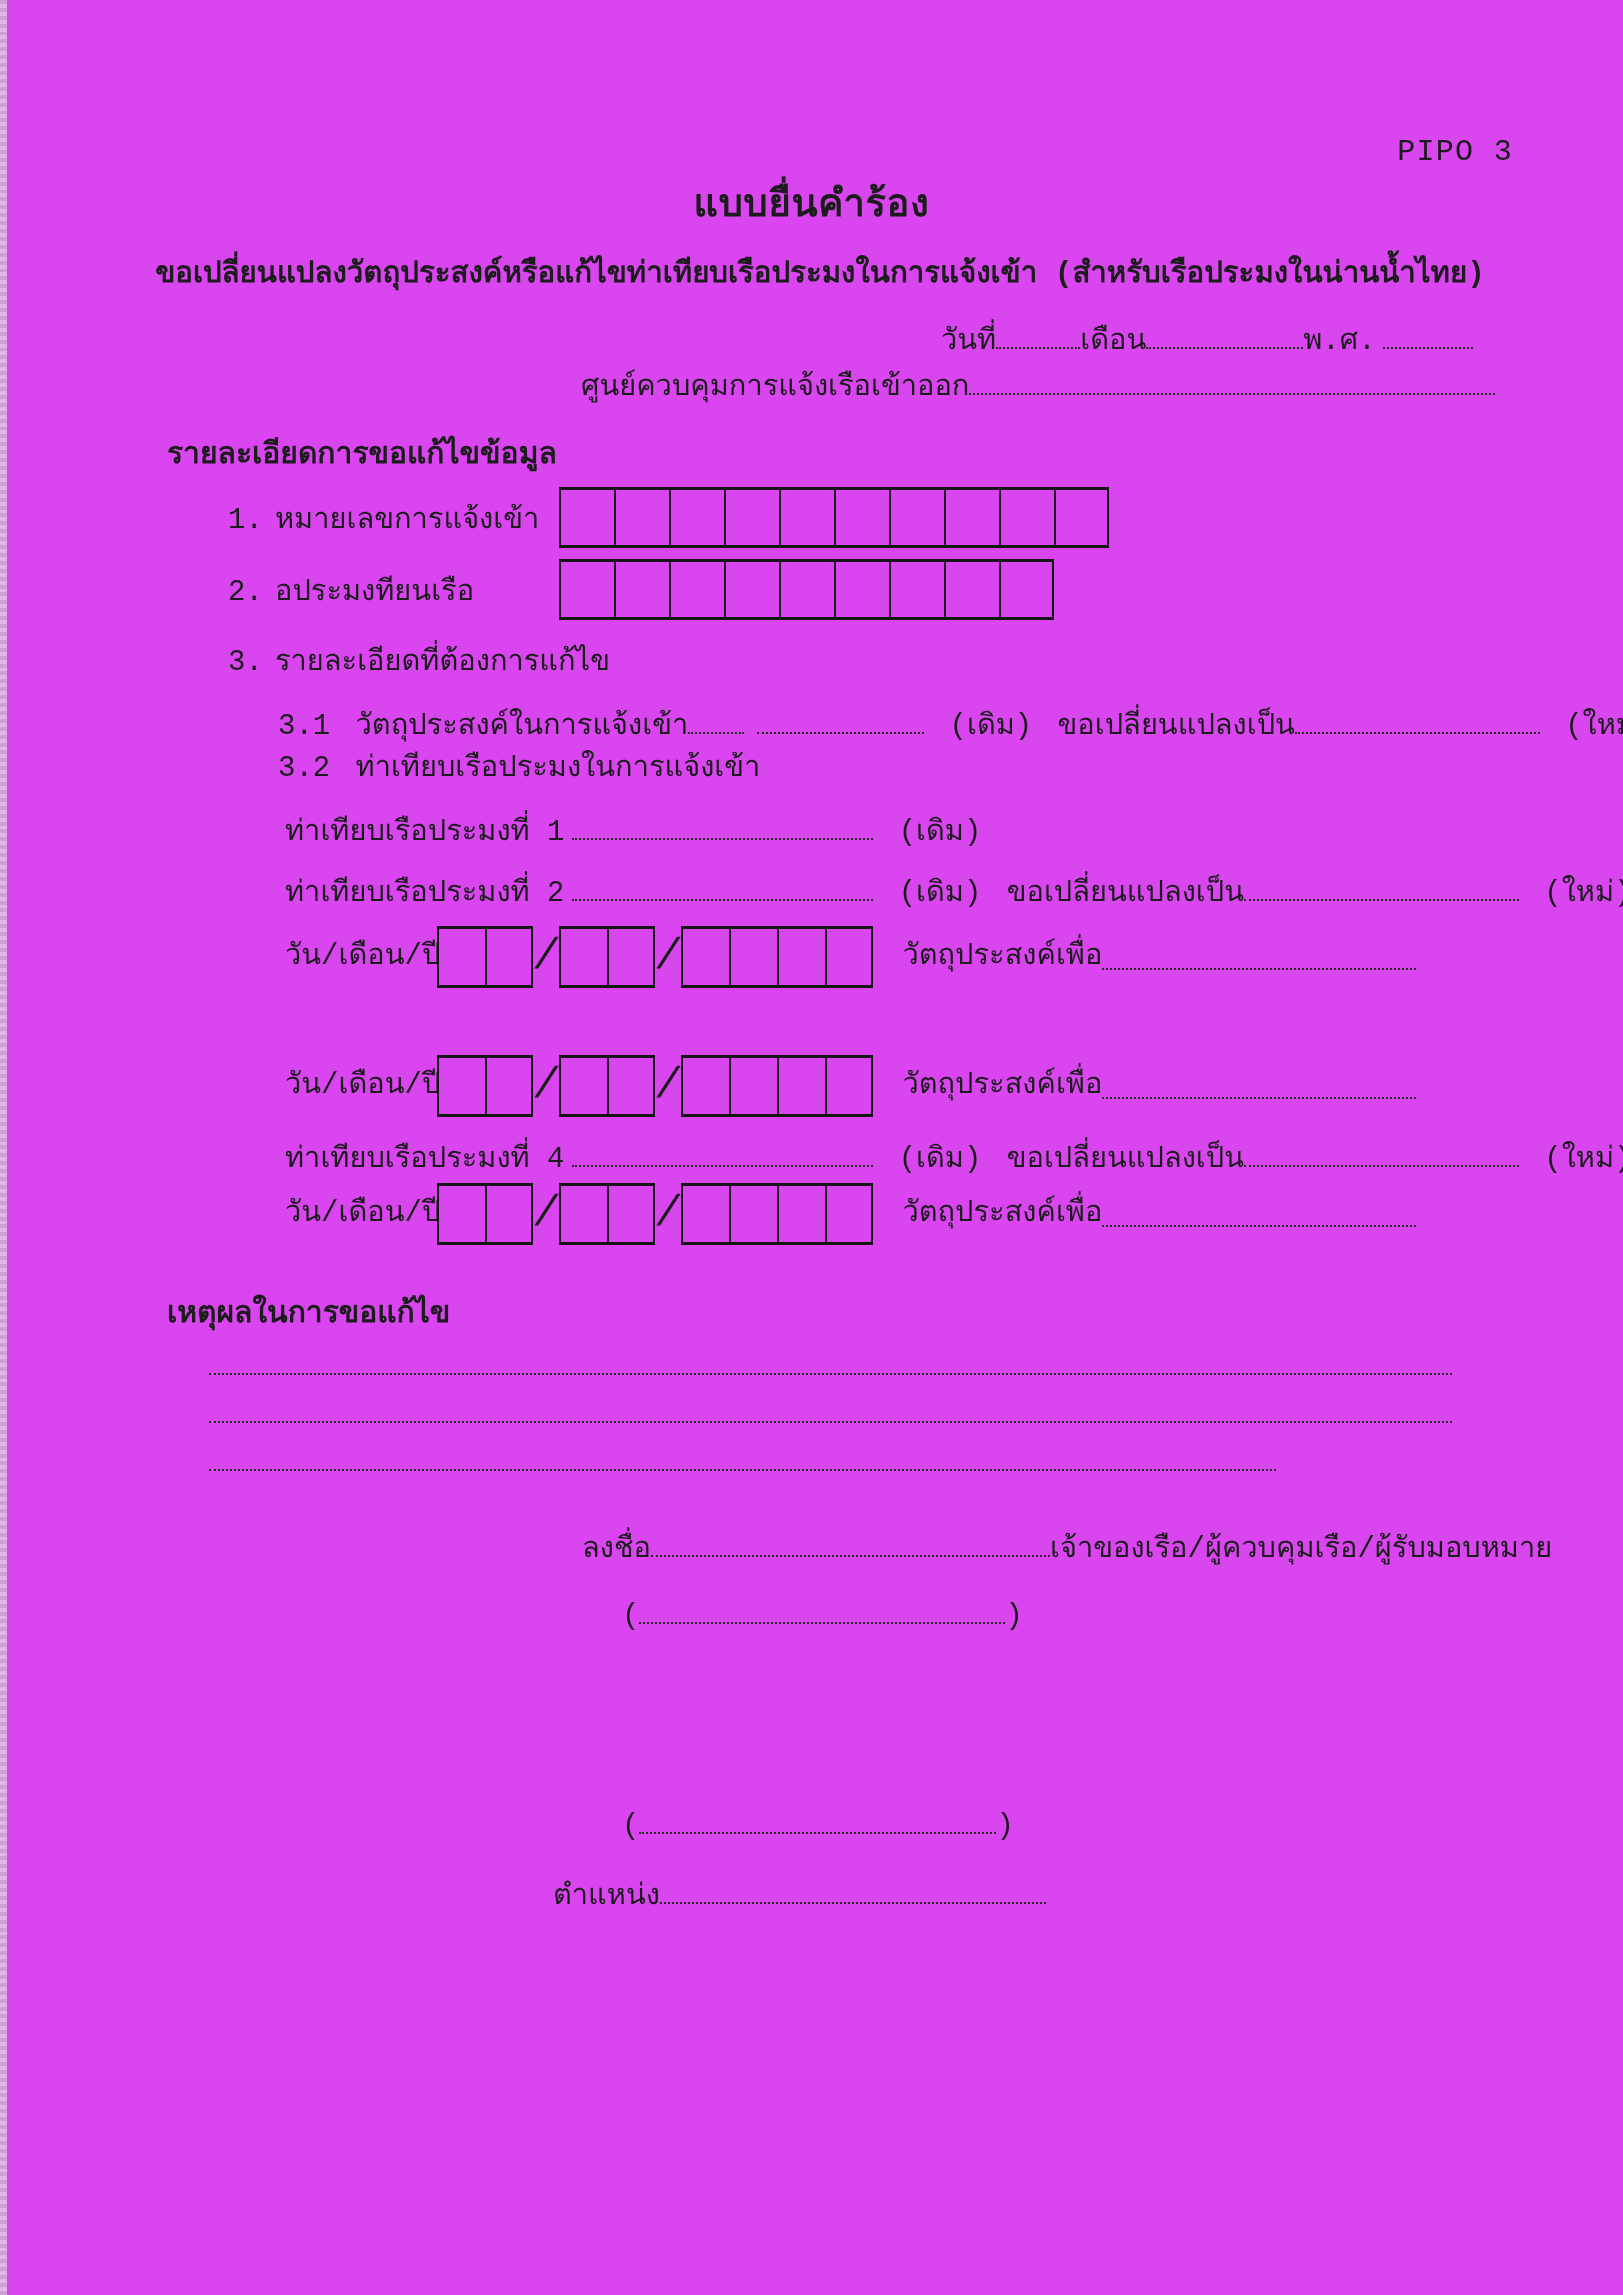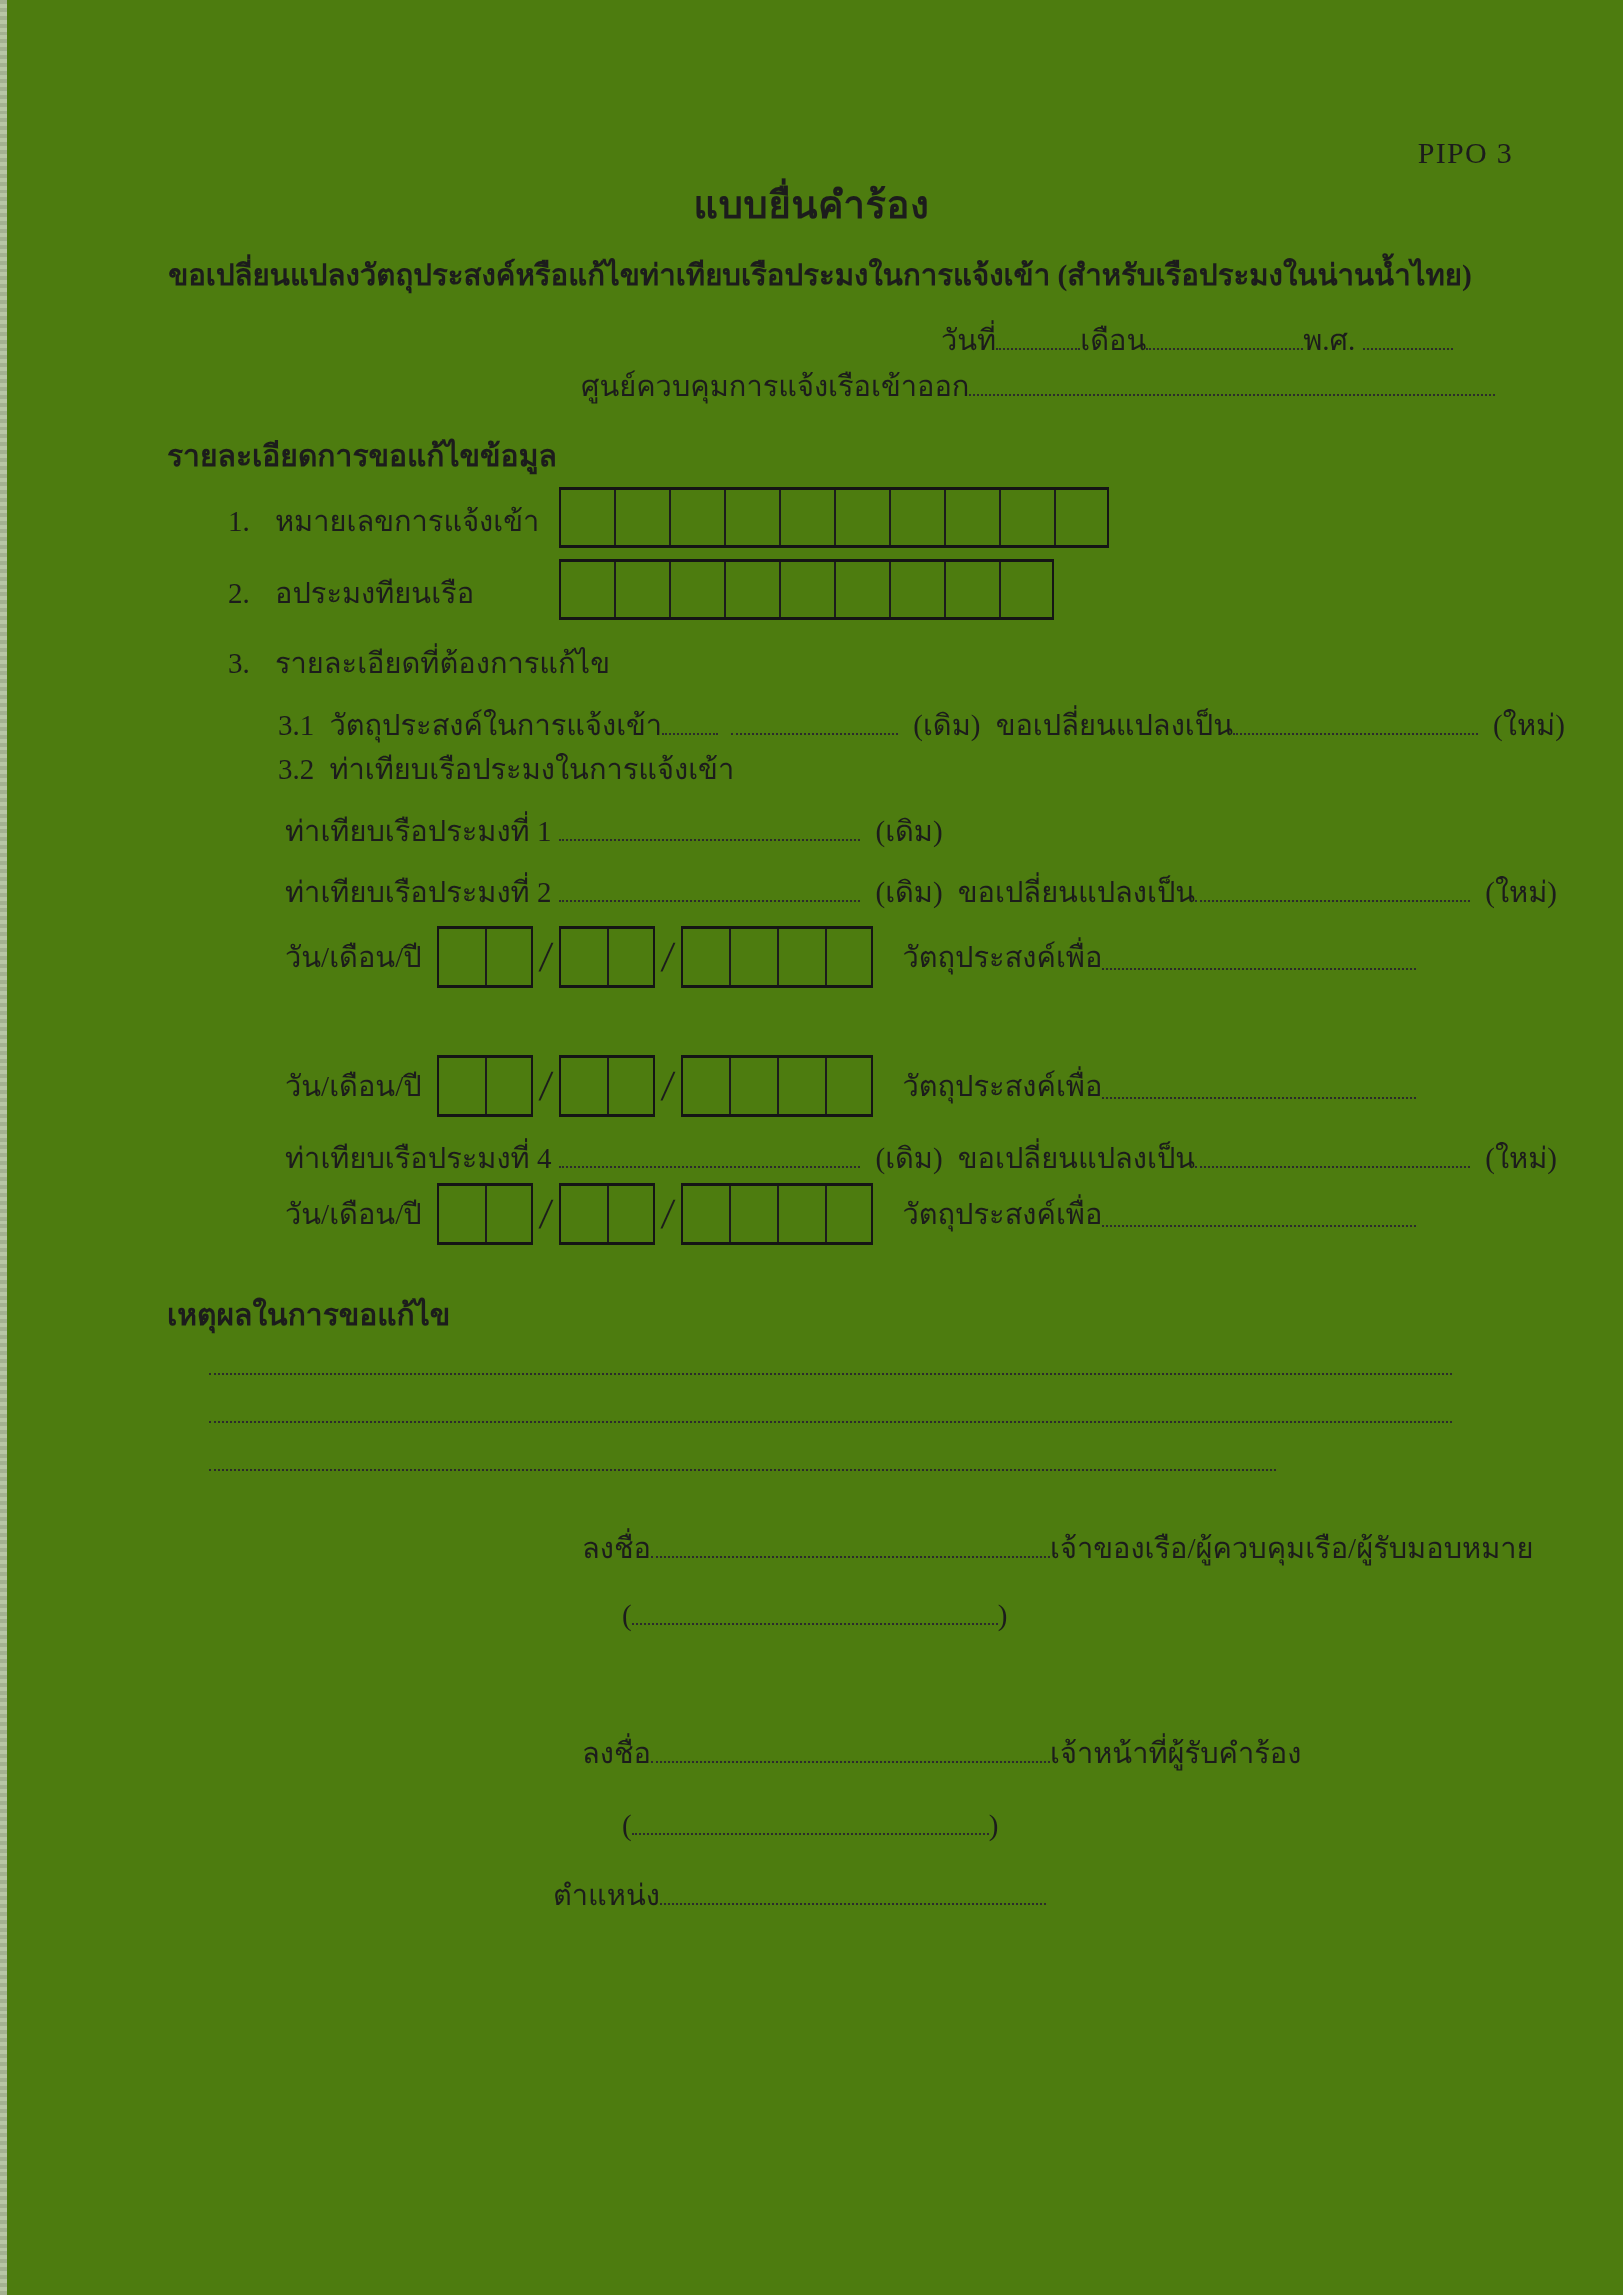--- a/index.html
+++ b/index.html
@@ -1,22 +1,22 @@
 <!DOCTYPE html>
 <html style="font-size:10.5px"><head>
 <meta charset="utf-8">
 <style>
   html,body{margin:0;padding:0;background:#8a8a8a;}
   .page{
     position:relative;
     width:1623px;height:2295px;
     margin:0 auto;
-    background:#4d7c0f;
+    background:#d946ef;
     color:#1c1c1c;
-    font-family:Liberation Serif, serif;
+    font-family:Liberation Mono, monospace;
     font-size:29px;
     overflow:hidden;
   }
   .scan-edge{
     position:absolute;left:0;top:0;width:6.5px;height:2295px;
     background:repeating-linear-gradient(180deg,#c9c9c9 0 3.9px,#e6e6e6 3.9px 7.9px);
     opacity:.7;
   }
   .row{position:absolute;white-space:nowrap;line-height:1.25;}
   .center{left:0;right:0;text-align:center;}
@@ -224,23 +224,20 @@
   <div class="hline" style="top:1421px;left:209px;width:1243px;"></div>
   <div class="hline" style="top:1469px;left:209px;width:1067px;"></div>
 
   <div class="row" style="top:1530px;left:582px;">
     <span>ลงชื่อ</span><span class="dots w610"></span><span>เจ้าของเรือ/ผู้ควบคุมเรือ/ผู้รับมอบหมาย</span>
   </div>
   <div class="row" style="top:1597px;left:622px;">
     <span>(</span><span class="dots w560"></span><span>)</span>
   </div>
 
-  <div class="row" style="top:1735px;left:582px;">
-    <span>ลงชื่อ</span><span class="dots w610"></span><span>เจ้าหน้าที่ผู้รับคำร้อง</span>
-  </div>
   <div class="row" style="top:1807px;left:622px;">
     <span>(</span><span class="dots w545"></span><span>)</span>
   </div>
 
   <div class="row" style="top:1877px;left:553px;">
     <span>ตำแหน่ง</span><span class="dots w590"></span>
   </div>
 </div>
 
 

